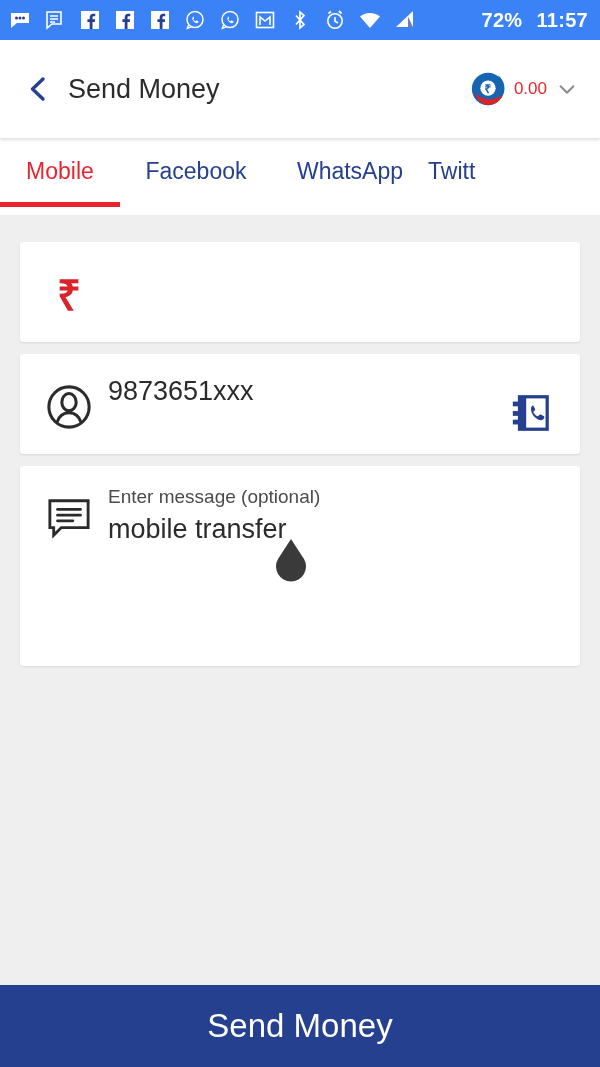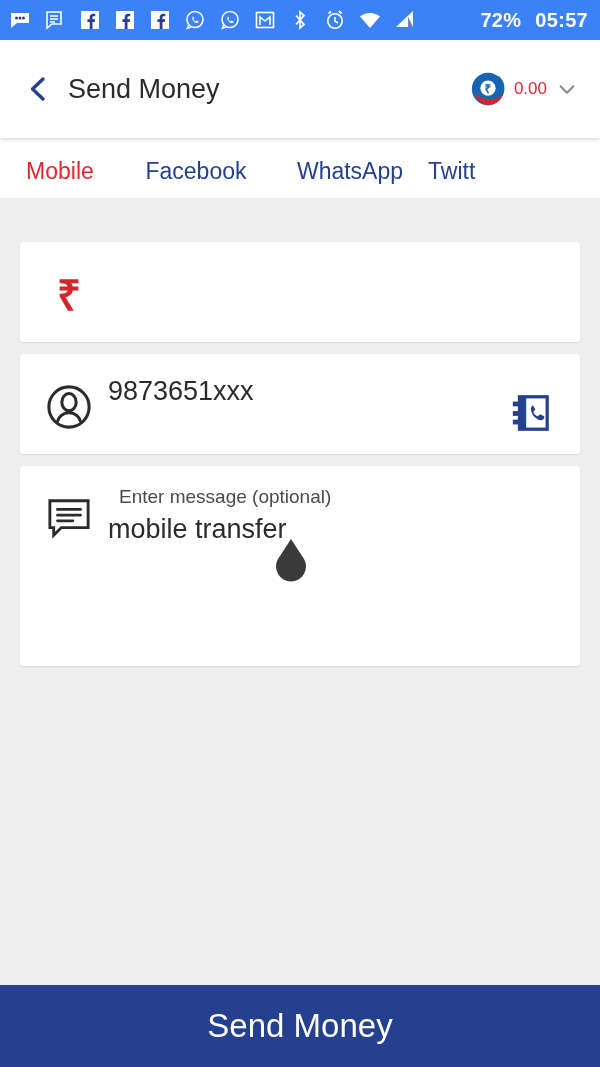--- a/index.html
+++ b/index.html
@@ -33,21 +33,21 @@
   .back-btn { width:40px; height:40px; display:flex; align-items:center; justify-content:center; cursor:pointer; }
   .page-title { font-size:27px; color:#2b2b2b; margin-left:10px; white-space:nowrap; }
   .header-spacer { flex:1; }
   .balance-block { display:flex; align-items:center; gap:9px; cursor:pointer; }
   .wallet-logo { width:34px; height:34px; flex:0 0 auto; }
   .balance-amt { font-size:17px; color:#e8252f; }
   .chev-down { width:22px; height:22px; flex:0 0 auto; }
 
   
   .tabbar {
-    height:60px; background:#fff;
+    height:77px; background:#fff;
     display:flex; align-items:flex-start;
     padding-top:20px;
     overflow:hidden; position:relative;
   }
   .tab {
     font-size:23px; color:#25408f;
     white-space:nowrap; cursor:pointer;
     position:relative; padding:0 0 22px 0;
     text-align:center; flex:0 0 auto;
   }
@@ -61,21 +61,21 @@
   .content { position:absolute; top:216px; left:0; right:0; bottom:82px; background:#efefef; }
   .card {
     position:absolute; left:20px; width:560px;
     background:#fff; border-radius:3px;
     box-shadow:0 1px 2px rgba(0,0,0,.10);
     display:flex; padding:18px 18px 0 18px;
   }
   .card-icon { width:62px; flex:0 0 62px; display:flex; align-items:flex-start; justify-content:center; padding-top:12px; }
   .card-fields { flex:1; padding-left:8px; }
   .field-label { font-size:19px; color:#b3b3b3; line-height:1.35; }
-  .field-label.dark { color:#4b4b4b;margin-left:11px; }
+  .field-label.dark { color:#4b4b4b; }
   .field-value { font-size:27px; line-height:1.3; margin-top:2px; }
   .field-value.red { color:#e8252f; }
   .field-value.dark { color:#2b2b2b; }
   .card-action { width:64px; flex:0 0 64px; display:flex; align-items:center; justify-content:center; cursor:pointer; }
 
   #card-amount   { top:26px; height:100px; }
   #card-recipient{ top:138px; height:100px; }
   #card-message  { top:250px; height:200px; }
 
   
@@ -156,21 +156,21 @@
       </svg>
 
       <svg class="sb-ico" viewBox="0 0 24 24">
         <path fill="#fff" d="M3 19h17V3z"></path>
         <path fill="#6d7fc0" d="M20 19h-5V8.5z"></path>
       </svg>
     </div>
 
     <div class="sb-right">
       <span class="sb-text">72%</span>
-      <span class="sb-text">05:57</span>
+      <span class="sb-text">11:57</span>
     </div>
   </div>
 
   <div class="header">
     <div class="back-btn">
       <svg width="26" height="30" viewBox="0 0 26 30">
         <path fill="none" stroke="#25408f" stroke-width="3.4" stroke-linecap="round" stroke-linejoin="round" d="M18 5L7.5 15 18 25"></path>
       </svg>
     </div>
     <div class="page-title">Send Money</div>

